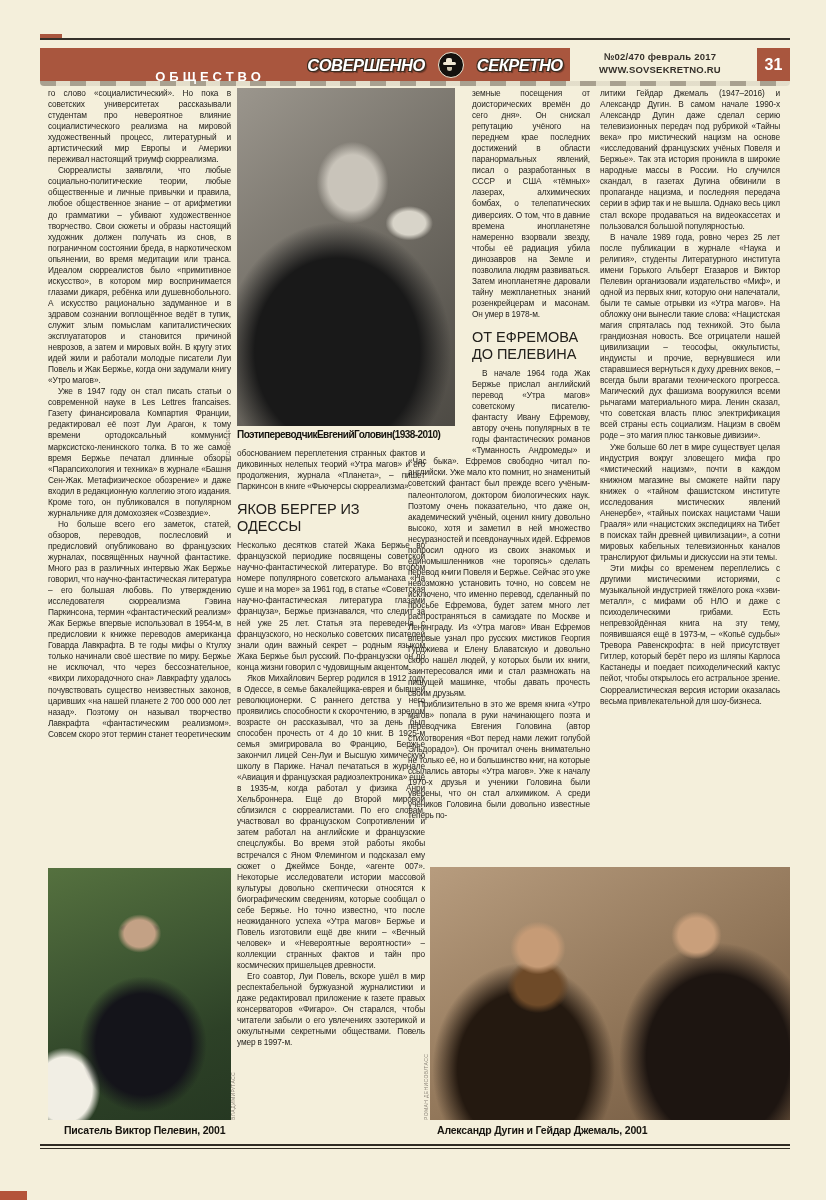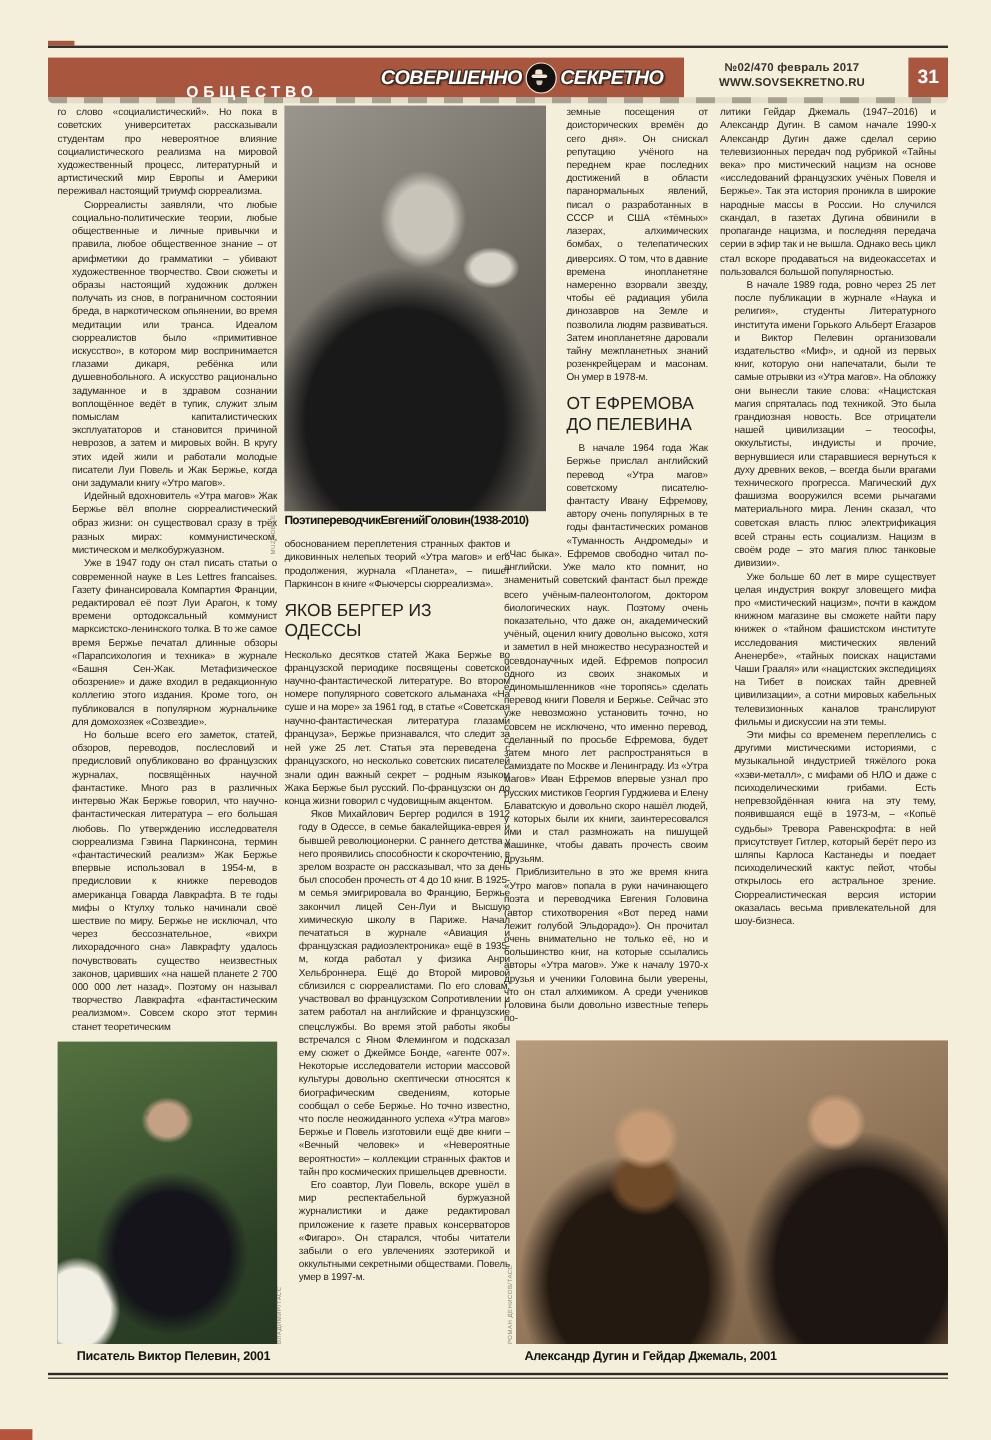--- a/index.html
+++ b/index.html
@@ -9,39 +9,39 @@
 
   
   #top-rule{left:40px;top:38px;width:750px;height:0;border-top:2px solid #35312a;}
   #top-red{left:40px;top:34px;width:22px;height:4px;background:#a9563e;}
   #banner{left:40px;top:48px;width:530px;height:33px;background:#a9563e;}
   #banner-shadow{left:40px;top:81px;width:750px;height:5px;
      background:repeating-linear-gradient(90deg,rgba(72,60,48,.55) 0 16px,rgba(72,60,48,.12) 16px 30px);
      border-radius:0 0 4px 4px;opacity:.8;}
   #section-label{left:130px;top:69px;width:160px;color:#fff;font-size:13px;font-weight:bold;
      letter-spacing:4px;text-align:center;}
-  #masthead{left:300px;top:50px;width:270px;height:30px;display:flex;align-items:center;justify-content:center;gap:3px;}
+  #masthead{left:300px;top:50px;width:270px;height:30px;display:flex;align-items:center;justify-content:center;gap:13px;}
   .mast-word{color:#fff;font-weight:bold;font-style:italic;font-size:16.5px;letter-spacing:-0.5px;
      text-shadow:1px 1px 0 #3c2c20,-1px 1px 0 #3c2c20,1px -1px 0 #3c2c20,-1px -1px 0 #3c2c20,2px 2px 1px rgba(0,0,0,.35);}
   #emblem{width:24px;height:24px;border-radius:50%;background:#14110e;border:1.5px solid #f0e8d4;
      position:relative;flex:0 0 auto;}
   #emblem .hat-brim{position:absolute;left:4px;top:9px;width:13px;height:2.5px;background:#f0e8d4;border-radius:2px;}
   #emblem .hat-top{position:absolute;left:7.5px;top:4.5px;width:6px;height:4.5px;background:#f0e8d4;border-radius:2px 2px 0 0;}
   #emblem .chin{position:absolute;left:8px;top:13.5px;width:5px;height:4px;background:#cfc6b0;border-radius:0 0 3px 3px;}
   #issue-info{left:570px;top:50px;width:180px;text-align:center;font-weight:bold;color:#35302a;
      font-size:9.5px;line-height:13px;letter-spacing:.2px;}
   #page-box{left:757px;top:48px;width:33px;height:33px;background:#a9563e;display:flex;
      align-items:center;justify-content:center;}
   #page-num{color:#fff;font-weight:bold;font-size:16px;}
 
   
   .col{position:absolute;font-size:8.3px;line-height:11.05px;text-align:justify;overflow:hidden;
        letter-spacing:-0.12px;word-spacing:-0.2px;color:#211f1b;}
   .p{margin:0;}
-  .ind{text-indent:10px;margin-left:12px;}
+  .ind{text-indent:10px;}
   h2.art{font-size:14.5px;line-height:17px;font-weight:400;color:#23211d;margin:9px 0 5px 0;
        letter-spacing:0;text-align:left;}
   #col1{left:48px;top:88px;width:183px;height:772px;}
   #col2{left:237px;top:448px;width:188px;height:674px;}
   #col3{left:408px;top:88px;width:182px;height:772px;}
   #col3-spacer{float:left;width:64px;height:358px;}
   #col4{left:600px;top:88px;width:180px;height:810px;}
   #end-square{left:765px;top:897px;width:13px;height:13px;background:#b4543a;}
 
   
@@ -103,21 +103,20 @@
   <div>№02/470   февраль 2017</div>
   <div>WWW.SOVSEKRETNO.RU</div>
 </div>
 <div class="abs" id="page-box">
   <span id="page-num">31</span>
 </div>
 
 <div class="col" id="col1">
   <p class="p">го слово «социалистический». Но пока в советских университетах рассказывали студентам про невероятное влияние социалистического реализма на мировой художественный процесс, литературный и артистический мир Европы и Америки переживал настоящий триумф сюрреализма.</p>
   <p class="p ind">Сюрреалисты заявляли, что любые социально-политические теории, любые общественные и личные привычки и правила, любое общественное знание – от арифметики до грамматики – убивают художественное творчество. Свои сюжеты и образы настоящий художник должен получать из снов, в пограничном состоянии бреда, в наркотическом опьянении, во время медитации или транса. Идеалом сюрреалистов было «примитивное искусство», в котором мир воспринимается глазами дикаря, ребёнка или душевнобольного. А искусство рационально задуманное и в здравом сознании воплощённое ведёт в тупик, служит злым помыслам капиталистических эксплуататоров и становится причиной неврозов, а затем и мировых войн. В кругу этих идей жили и работали молодые писатели Луи Повель и Жак Бержье, когда они задумали книгу «Утро магов».</p>
-  <p class="p ind">Идейный вдохновитель «Утра магов» Жак Бержье вёл вполне сюрреалистический образ жизни: он существовал сразу в трёх разных мирах: коммунистическом, мистическом и мелкобуржуазном.</p>
   <p class="p ind">Уже в 1947 году он стал писать статьи о современной науке в Les Lettres francaises. Газету финансировала Компартия Франции, редактировал её поэт Луи Арагон, к тому времени ортодоксальный коммунист марксистско-ленинского толка. В то же самое время Бержье печатал длинные обзоры «Парапсихология и техника» в журнале «Башня Сен-Жак. Метафизическое обозрение» и даже входил в редакционную коллегию этого издания. Кроме того, он публиковался в популярном журнальчике для домохозяек «Созвездие».</p>
   <p class="p ind">Но больше всего его заметок, статей, обзоров, переводов, послесловий и предисловий опубликовано во французских журналах, посвящённых научной фантастике. Много раз в различных интервью Жак Бержье говорил, что научно-фантастическая литература – его большая любовь. По утверждению исследователя сюрреализма Гэвина Паркинсона, термин «фантастический реализм» Жак Бержье впервые использовал в 1954-м, в предисловии к книжке переводов американца Говарда Лавкрафта. В те годы мифы о Ктулху только начинали своё шествие по миру. Бержье не исключал, что через бессознательное, «вихри лихорадочного сна» Лавкрафту удалось почувствовать существо неизвестных законов, царивших «на нашей планете 2 700 000 000 лет назад». Поэтому он называл творчество Лавкрафта «фантастическим реализмом». Совсем скоро этот термин станет теоретическим</p>
 </div>
 
 <div class="col" id="col2">
   <p class="p">обоснованием переплетения странных фактов и диковинных нелепых теорий «Утра магов» и его продолжения, журнала «Планета», – пишет Паркинсон в книге «Фьючерсы сюрреализма».</p>
   <h2 class="art">ЯКОВ БЕРГЕР ИЗ ОДЕССЫ</h2>
   <p class="p">Несколько десятков статей Жака Бержье во французской периодике посвящены советской научно-фантастической литературе. Во втором номере популярного советского альманаха «На суше и на море» за 1961 год, в статье «Советская научно-фантастическая литература глазами француза», Бержье признавался, что следит за ней уже 25 лет. Статья эта переведена с французского, но несколько советских писателей знали один важный секрет – родным языком Жака Бержье был русский. По-французски он до конца жизни говорил с чудовищным акцентом.</p>
   <p class="p ind">Яков Михайлович Бергер родился в 1912 году в Одессе, в семье бакалейщика-еврея и бывшей революционерки. С раннего детства у него проявились способности к скорочтению, в зрелом возрасте он рассказывал, что за день был способен прочесть от 4 до 10 книг. В 1925-м семья эмигрировала во Францию, Бержье закончил лицей Сен-Луи и Высшую химическую школу в Париже. Начал печататься в журнале «Авиация и французская радиоэлектроника» ещё в 1935-м, когда работал у физика Анри Хельброннера. Ещё до Второй мировой сблизился с сюрреалистами. По его словам, участвовал во французском Сопротивлении и затем работал на английские и французские спецслужбы. Во время этой работы якобы встречался с Яном Флемингом и подсказал ему сюжет о Джеймсе Бонде, «агенте 007». Некоторые исследователи истории массовой культуры довольно скептически относятся к биографическим сведениям, которые сообщал о себе Бержье. Но точно известно, что после неожиданного успеха «Утра магов» Бержье и Повель изготовили ещё две книги – «Вечный человек» и «Невероятные вероятности» – коллекции странных фактов и тайн про космических пришельцев древности.</p>
   <p class="p ind">Его соавтор, Луи Повель, вскоре ушёл в мир респектабельной буржуазной журналистики и даже редактировал приложение к газете правых консерваторов «Фигаро». Он старался, чтобы читатели забыли о его увлечениях эзотерикой и оккультными секретными обществами. Повель умер в 1997-м.</p>

